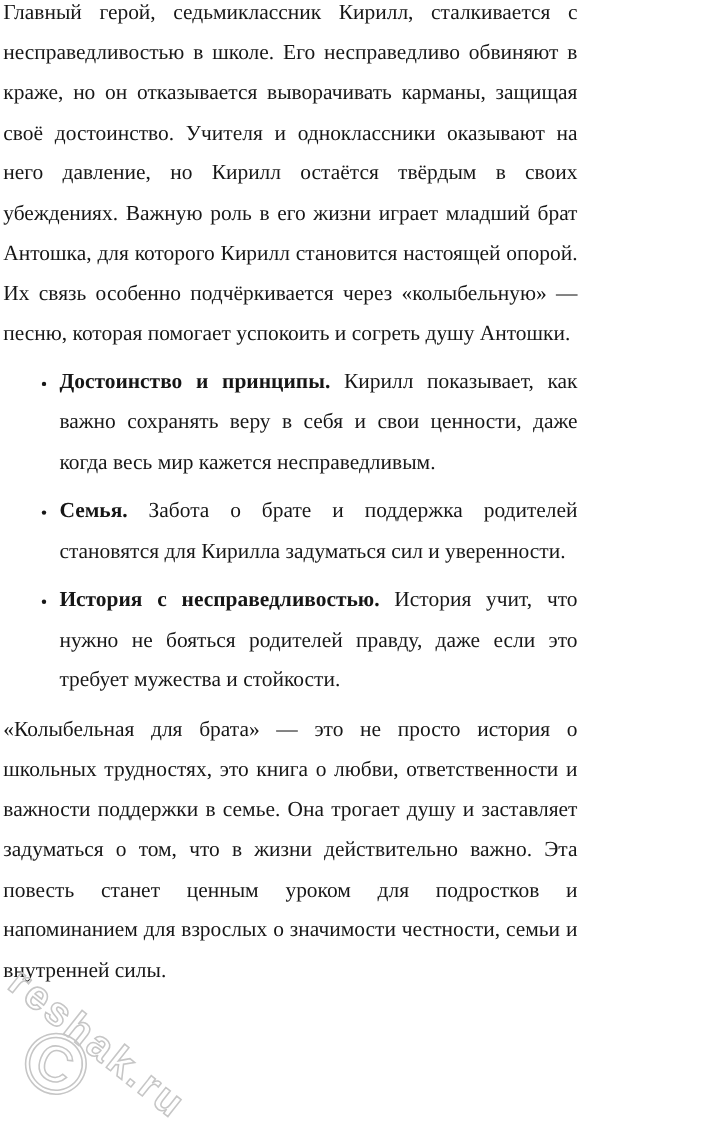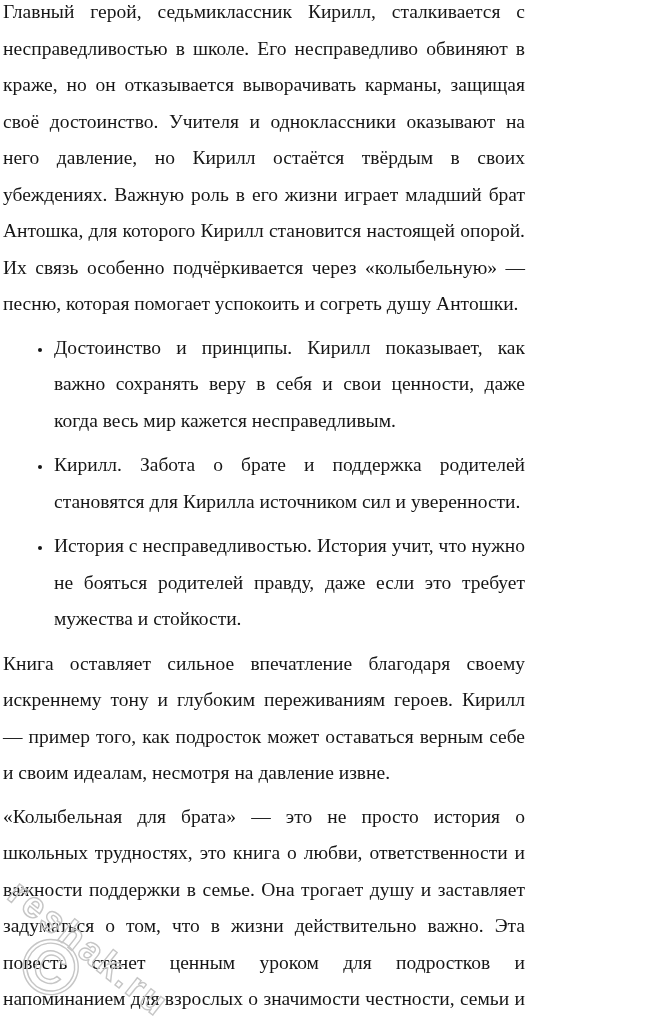--- a/index.html
+++ b/index.html
@@ -28,21 +28,21 @@
     margin: 0 0 7px 0;
     padding: 0 0 0 50px;
     list-style: disc;
   }
   .page li {
     margin: 0 0 8px 0;
     padding-left: 1px;
     text-align: justify;
   }
   .page li::marker { font-size: 15px; color: #161616; }
-  .page b { font-weight: normal; }
+  .page b { font-weight: bold; }
 
   .watermark {
     position: absolute;
     pointer-events: none;
     font-family: "Liberation Sans", sans-serif;
     color: transparent;
     -webkit-text-stroke: 1.4px #c6c6c6;
     z-index: 5;
     user-select: none;
   }
@@ -71,27 +71,26 @@
 
 <div class="page">
   <p class="first">Главный герой, седьмиклассник Кирилл, сталкивается с несправедливостью в школе. Его несправедливо обвиняют в краже, но он отказывается выворачивать карманы, защищая своё достоинство. Учителя и одноклассники оказывают на него давление, но Кирилл остаётся твёрдым в своих убеждениях. Важную роль в его жизни играет младший брат Антошка, для которого Кирилл становится настоящей опорой. Их связь особенно подчёркивается через «колыбельную» — песню, которая помогает успокоить и согреть душу Антошки.</p>
 
 
   <ul>
     <li>
       <b>Достоинство и принципы.</b><span> Кирилл показывает, как важно сохранять веру в себя и свои ценности, даже когда весь мир кажется несправедливым.</span>
     </li>
     <li>
-      <b>Кирилл.</b><span> Забота о брате и поддержка родителей становятся для Кирилла источником сил и уверенности.</span>
+      <b>Семья.</b><span> Забота о брате и поддержка родителей становятся для Кирилла задуматься сил и уверенности.</span>
     </li>
     <li>
       <b>История с несправедливостью.</b><span> История учит, что нужно не бояться родителей правду, даже если это требует мужества и стойкости.</span>
     </li>
   </ul>
 
-  <p>Книга оставляет сильное впечатление благодаря своему искреннему тону и глубоким переживаниям героев. Кирилл — пример того, как подросток может оставаться верным себе и своим идеалам, несмотря на давление извне.</p>
 
   <p>«Колыбельная для брата» — это не просто история о школьных трудностях, это книга о любви, ответственности и важности поддержки в семье. Она трогает душу и заставляет задуматься о том, что в жизни действительно важно. Эта повесть станет ценным уроком для подростков и напоминанием для взрослых о значимости честности, семьи и внутренней силы.</p>
 </div>
 
 <div class="watermark wm-site">reshak.ru</div>
 
 <div class="watermark wm-copy">©</div>
 
 </body></html>

